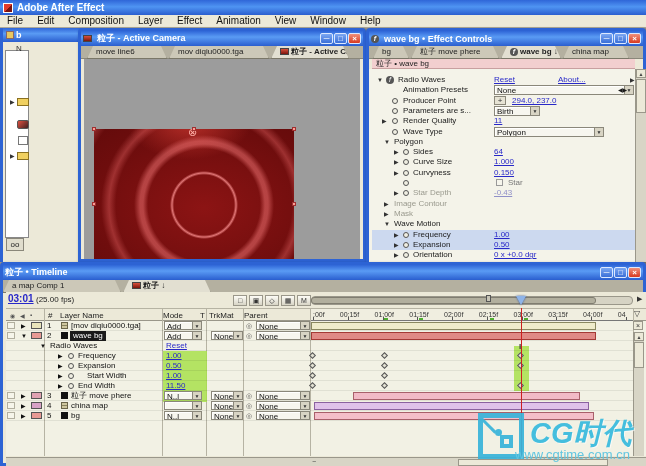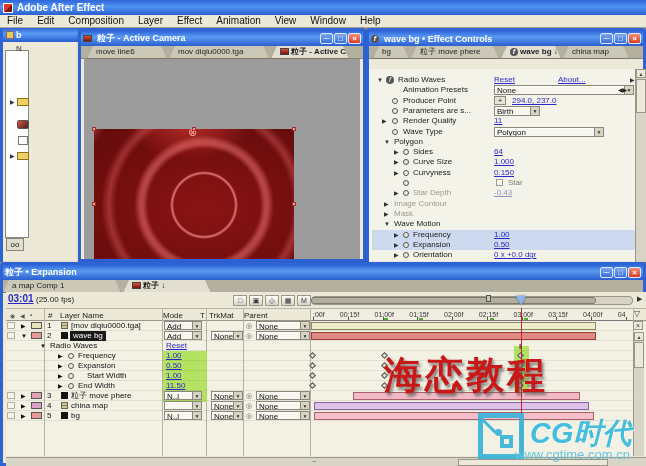--- a/index.html
+++ b/index.html
@@ -152,20 +152,21 @@
         <span class="wbtn">□</span>
         <span class="wbtn close">×</span>
       </span>
     </div>
     <div class="tabstrip" id="ec-tabs">
         <div class="tab" style="left: 4px; width: 36px;">bg</div>
         <div class="tab" style="left: 42px; width: 88px;">粒子 move phere</div>
         <div class="tab active" style="left: 132px; width: 60px;"><span class="fxicon">f</span>wave bg ↓</div>
         <div class="tab" style="left: 194px; width: 66px;">china map</div>
       </div>
+    <div class="abs" style="left:3px;top:28px;width:263px;height:10px;background:#f2cfcf;border-bottom:1px solid #c8a0a0;font-size:8px;line-height:10px;padding-left:4px;color:#222">粒子 • wave bg</div>
     <div class="abs" id="ec-rows" style="left:0;top:38px;width:266px;height:193px;background:#f4f3e9;overflow:hidden">
         <div class="ec-row" style="top: 6px;">
           <div class="twirl" style="left: 5px;">▼</div>
           <div style="position: absolute; left: 14px; top: 1px; width: 8px; height: 8px; background: rgb(85, 85, 85); color: rgb(255, 255, 255); border-radius: 50%; font-size: 7px; line-height: 8px; text-align: center; font-style: italic;">f</div>
           <div class="lbl" style="left: 26px;">Radio Waves</div>
           <div class="val">Reset</div>
           <div class="val" style="left: 186px;">About...</div>
           <div class="twirl" style="left: 258px;">▶</div>
         </div>
         <div class="ec-row" style="top: 16.3px;">
@@ -261,21 +262,21 @@
         </div>
       </div>
     <div class="scroll" style="left:266px;top:38px;width:11px;height:193px">
       <div class="sbtn" style="top:0">▲</div>
       <div class="thumb" style="top:10px;height:34px"></div>
     </div>
   </div>
 
   <div class="win" id="tl-window" style="left:0;top:262px;width:646px;height:204px">
     <div class="tbar">
-      <span>粒子 • Expansion</span>
+      <span>粒子 • Timeline</span>
       <span class="wbtns">
         <span class="wbtn">─</span>
         <span class="wbtn">□</span>
         <span class="wbtn close">×</span>
       </span>
     </div>
     <div class="tabstrip" id="tl-tabs">
         <div class="tab" style="left: 0px; width: 118px;">a map Comp 1</div>
         <div class="tab active" style="left: 120px; width: 88px;"><span class="compicon"></span>粒子 ↓</div>
       </div>
@@ -452,21 +453,20 @@
           <div class="sbtn" style="top: 0px;">▲</div>
           <div class="thumb" style="top: 10px; height: 26px;"></div>
         </div>
         <div style="position: absolute; left: 0px; top: 165px; width: 640px; height: 9px; background: rgb(216, 213, 198); border-top: 1px solid rgb(154, 151, 138);">
           <div style="position: absolute; left: 452px; top: 1px; width: 150px; height: 7px; background: rgb(236, 233, 216); border: 1px solid rgb(154, 151, 138);"></div>
           <div style="position: absolute; left: 306px; top: 0px; font-size: 7px; color: rgb(68, 68, 68);">−</div>
         </div>
       </div>
   </div>
 
-  <div class="abs" id="watermark">海恋教程</div>
   <div class="abs" id="cg-logo-mark">
     <span class="diag"></span>
       <span class="dot"></span>
       <span class="inner"></span>
   </div>
   <div class="abs" id="cg-logo-text">CG时代</div>
   <div class="abs" id="cg-logo-url">www.cgtime.com.cn</div>
 </div>
 
 </body></html>

